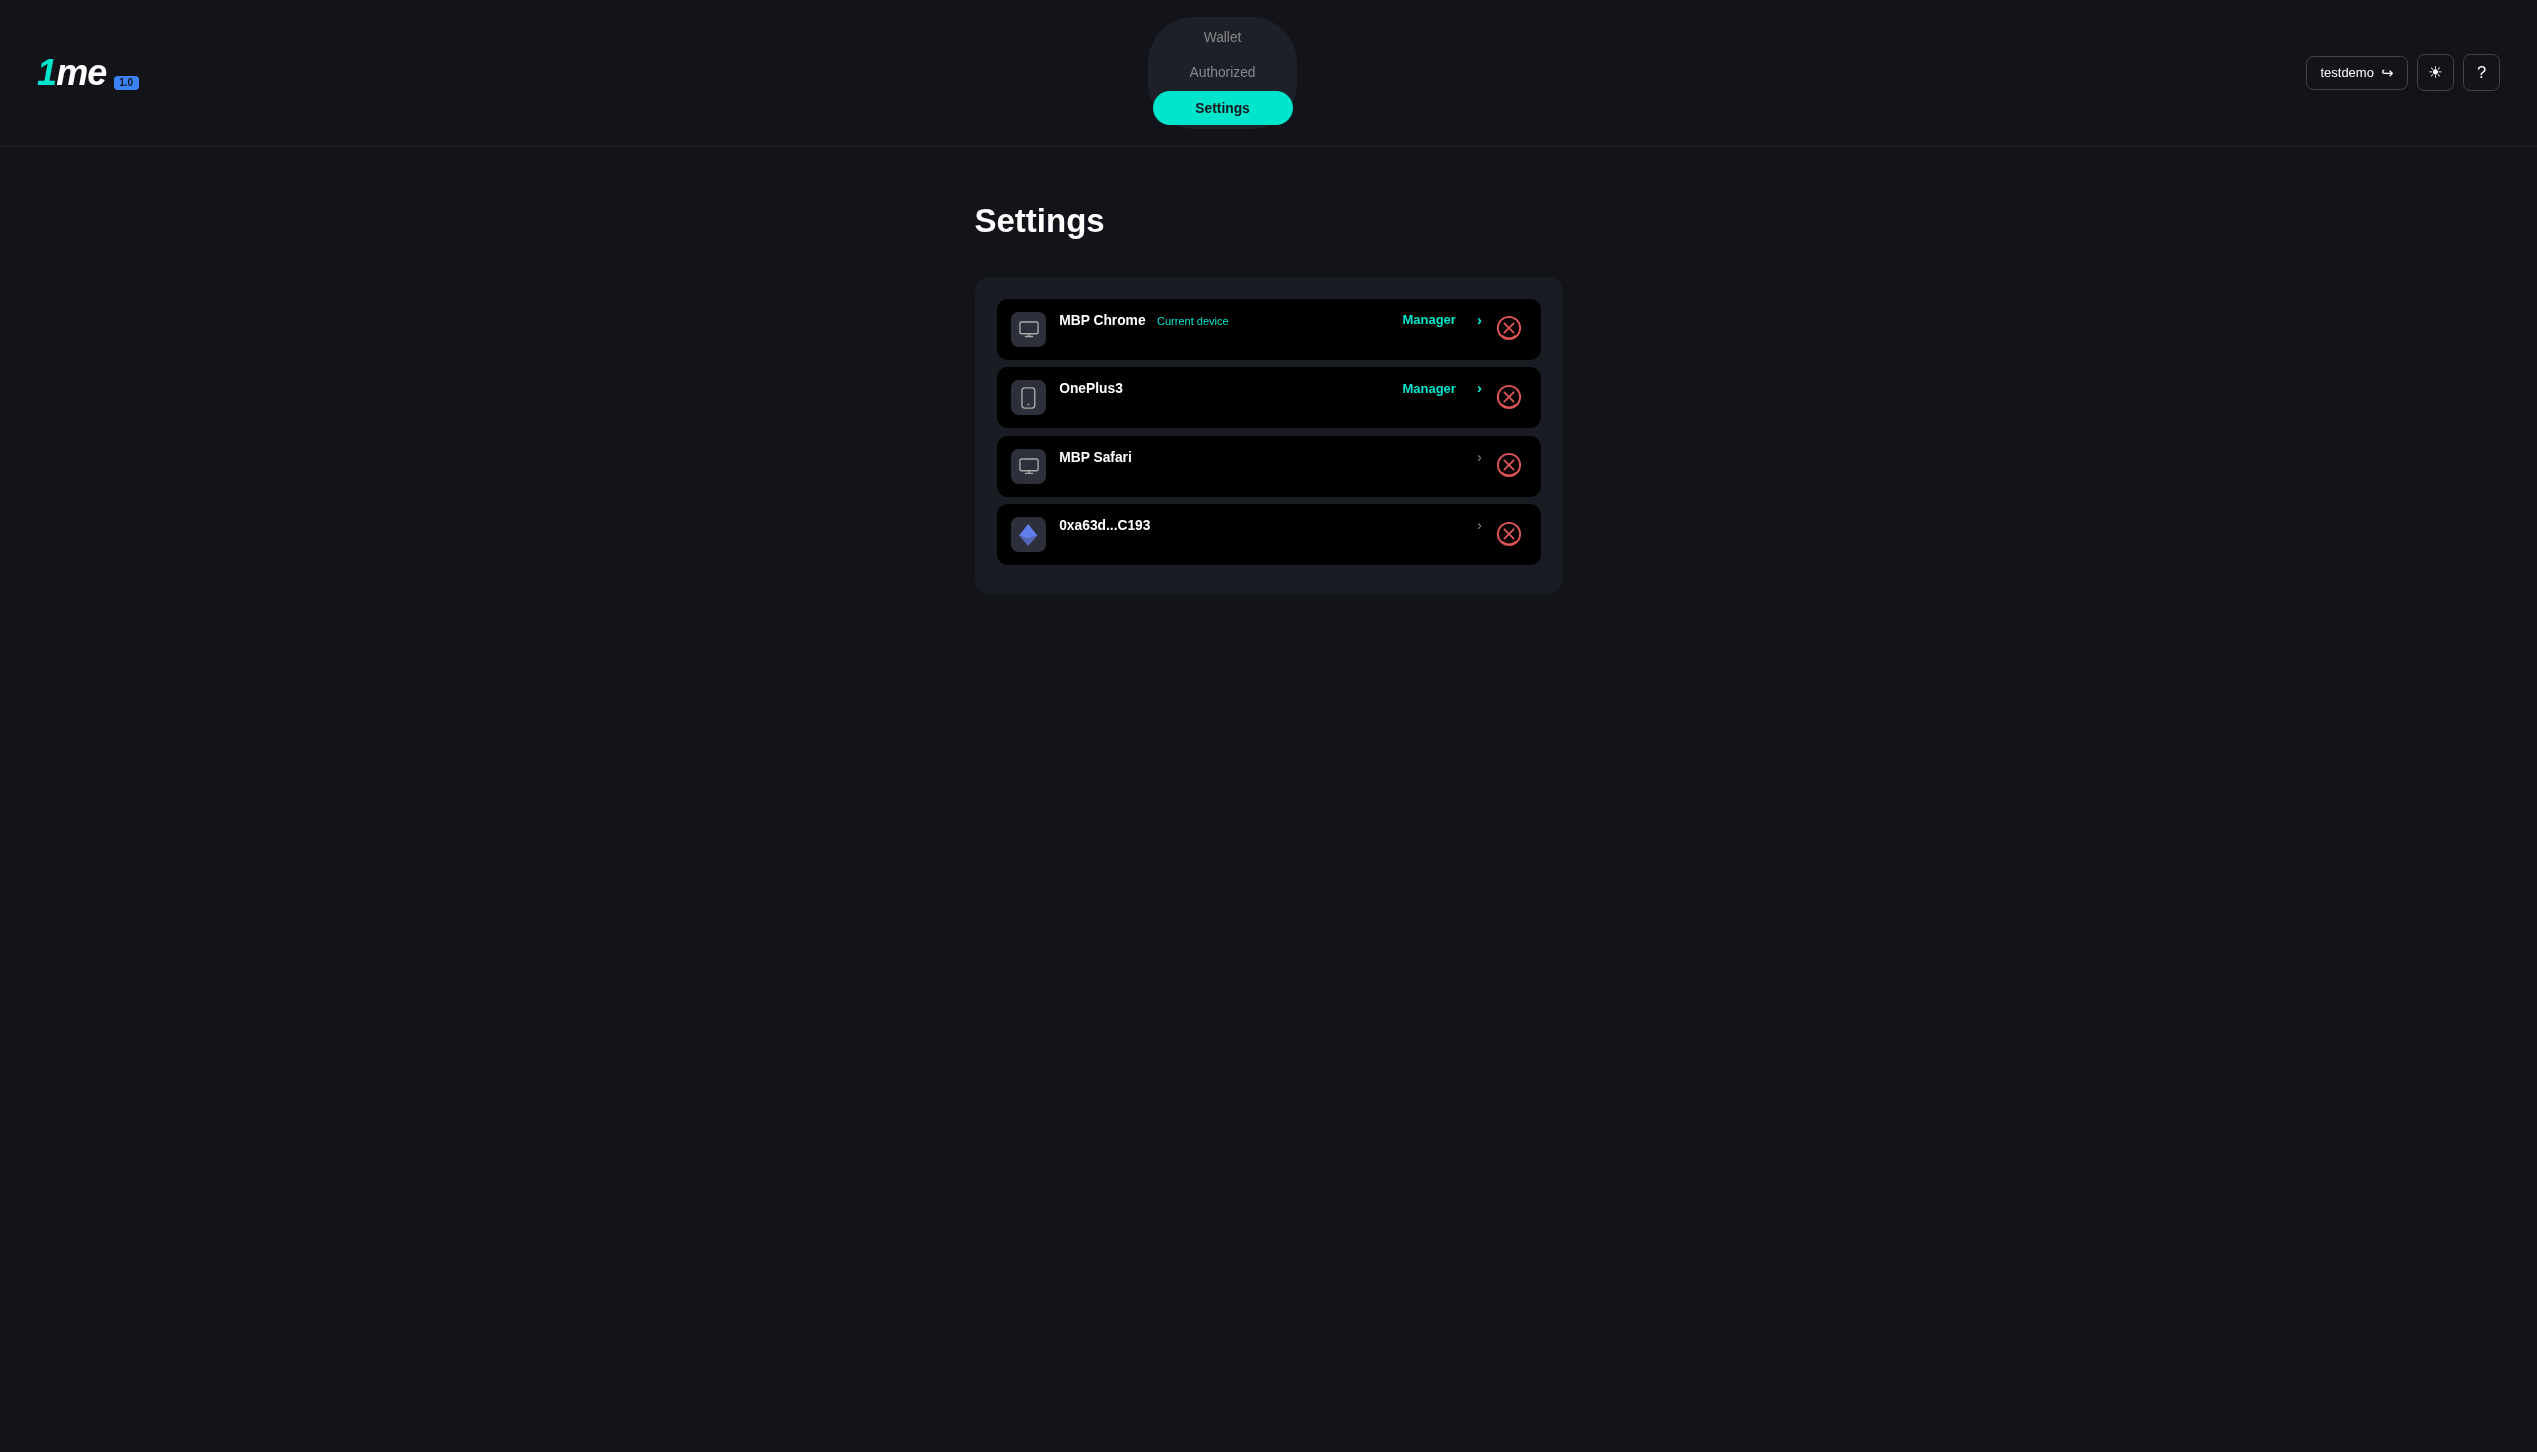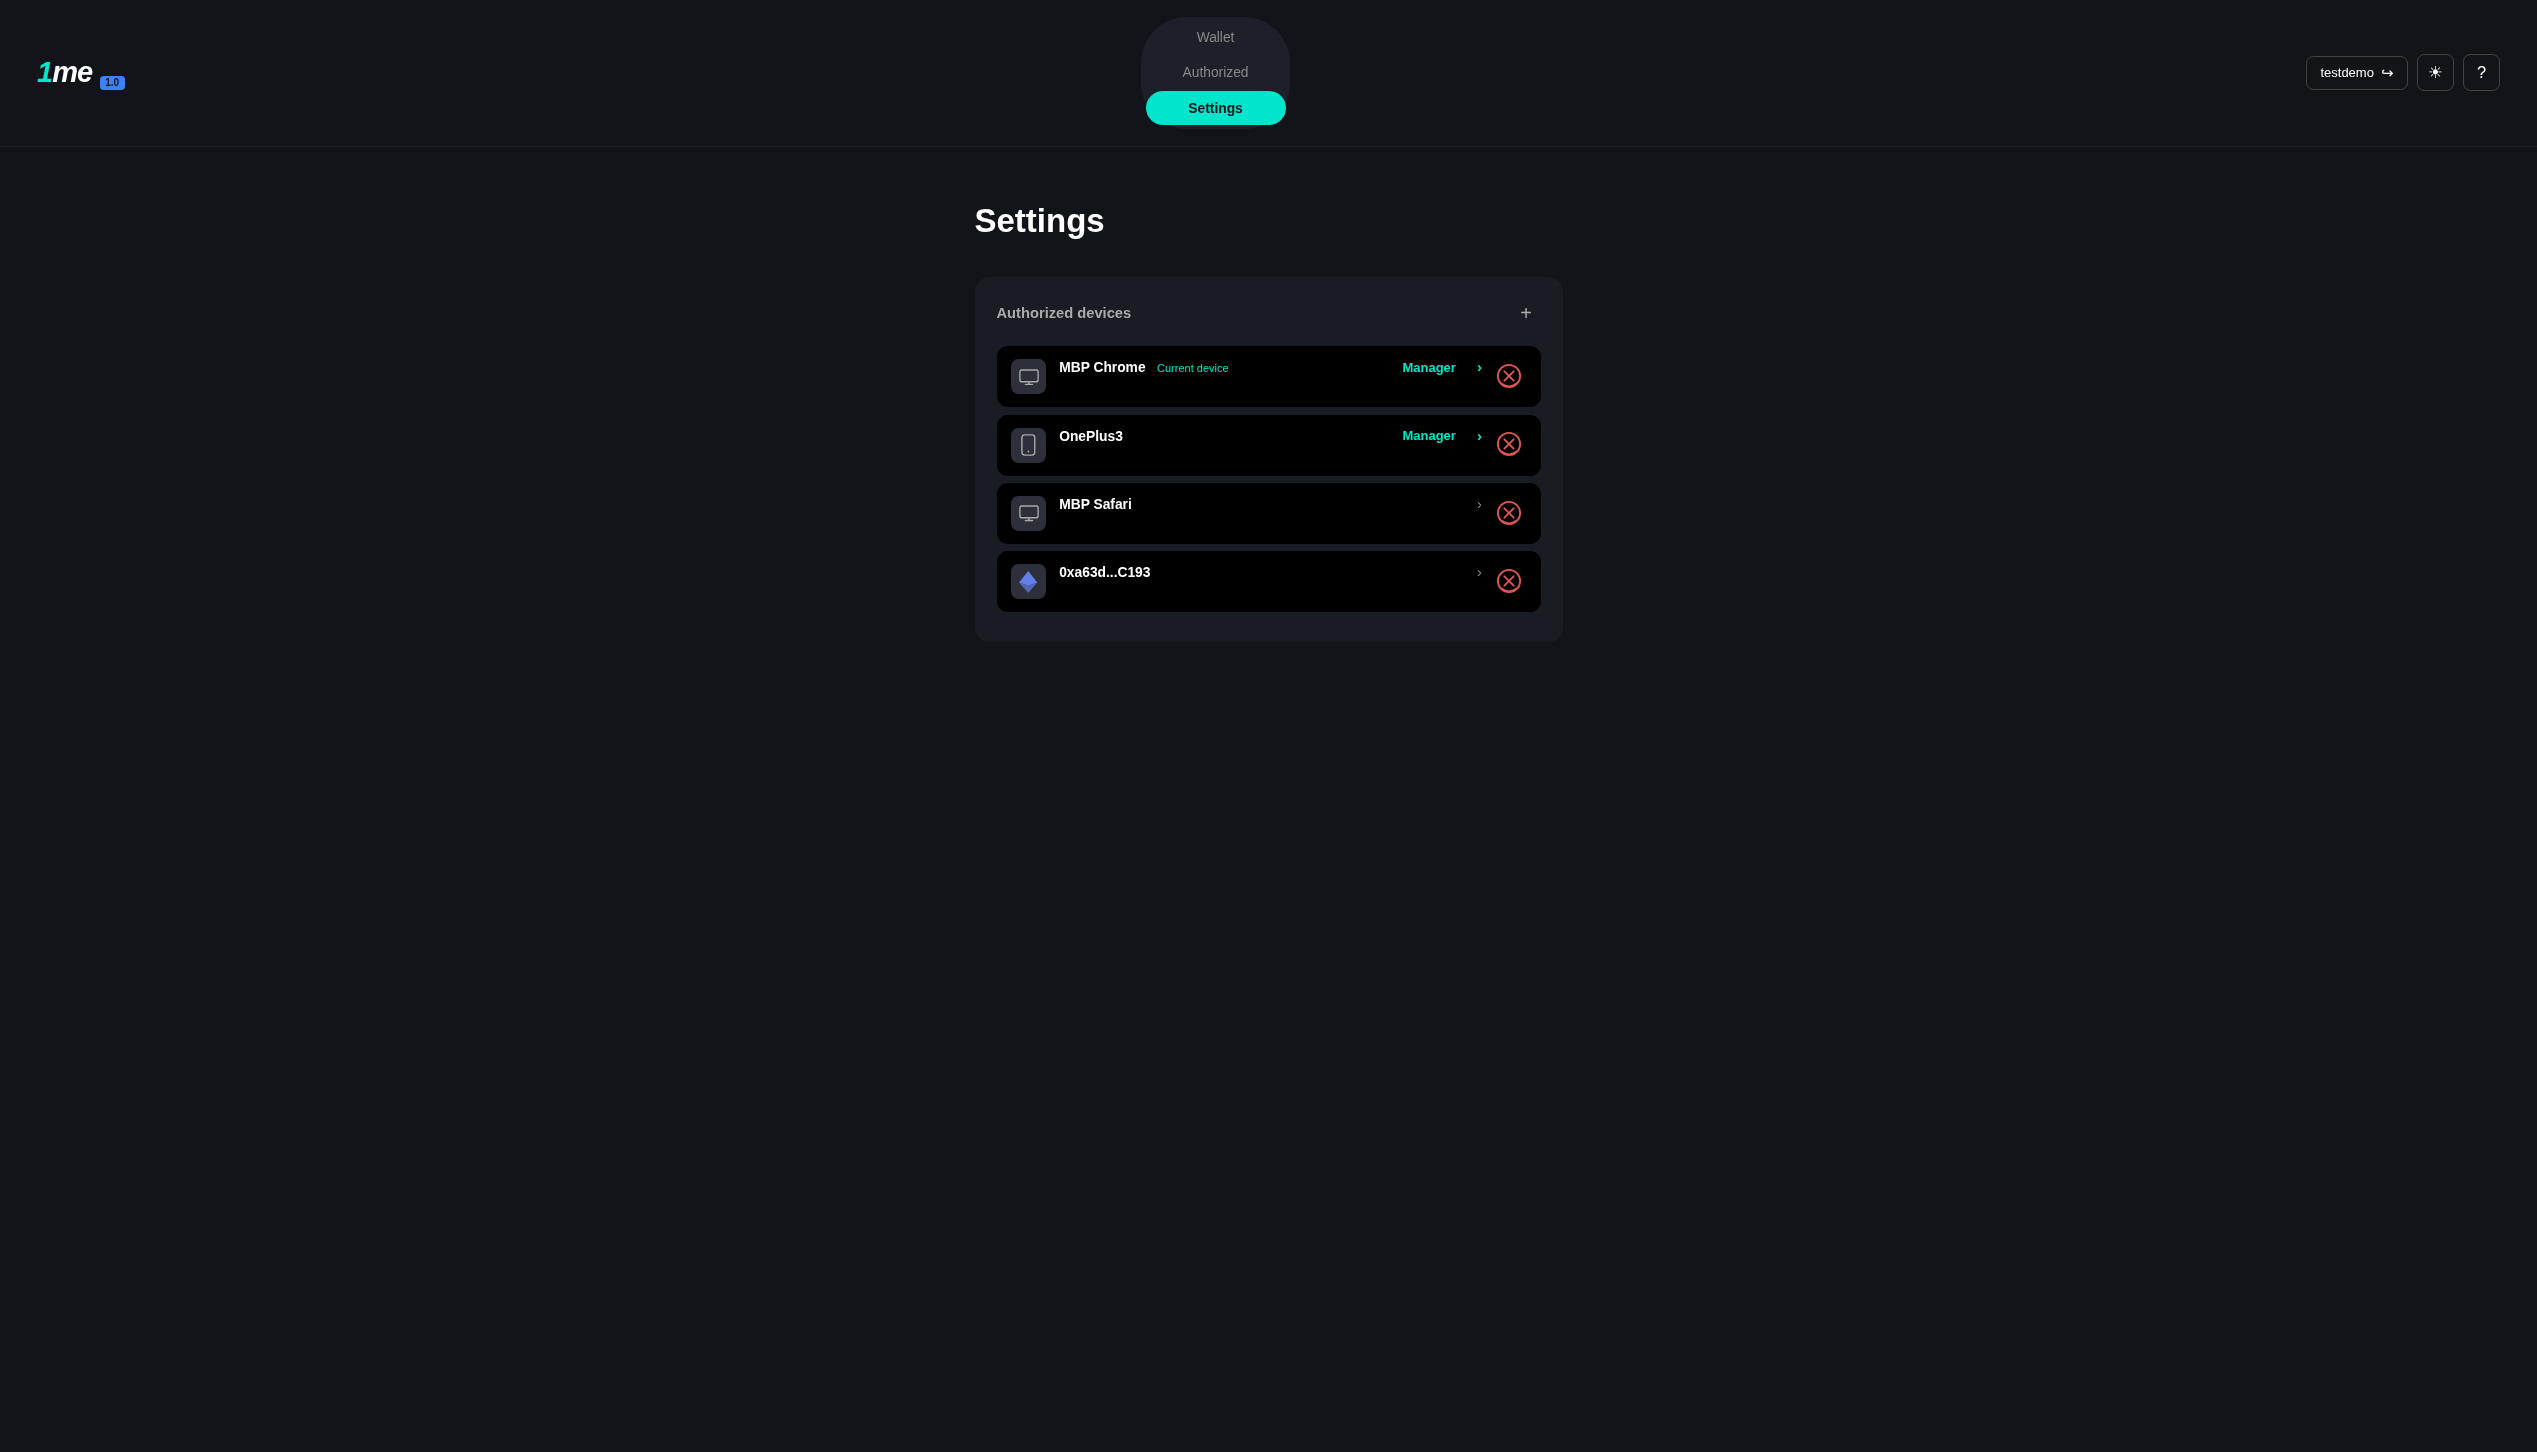--- a/index.html
+++ b/index.html
@@ -16,21 +16,21 @@
       justify-content: space-between;
       padding: 16.5px 37px;
       border-bottom: 0.9px solid #1e2029;
     }
     .logo-area {
       display: flex;
       align-items: center;
       gap: 7.4px;
     }
     .logo-text {
-      font-size: 29px;
+      font-size: 36px;
       font-weight: 900;
       color: #ffffff;
       font-style: italic;
       letter-spacing: -0.9px;
     }
     .logo-text span {
       color: #00e5cc;
     }
     .version-badge {
       background: #3b82f6;
@@ -239,24 +239,20 @@
     <button class="icon-btn">
       <span>?</span>
     </button>
   </div>
 </header>
 
 <main>
   <h1 class="page-title">Settings</h1>
 
   <div class="card">
-    <div class="card-header">
-      <span class="card-title">Authorized devices</span>
-      <button class="add-btn">+</button>
-    </div>
 
     <div class="device-row">
       <div class="device-icon">
         <svg width="20" height="16.5" viewBox="0 0 22 18" fill="none">
           <rect x="1" y="1" width="20" height="13" rx="2" stroke="#aaa" stroke-width="1.5" fill="none"></rect>
           <path d="M7 17h8" stroke="#aaa" stroke-width="1.5" stroke-linecap="round"></path>
           <path d="M11 14v3" stroke="#aaa" stroke-width="1.5" stroke-linecap="round"></path>
         </svg>
       </div>
       <div class="device-middle">

